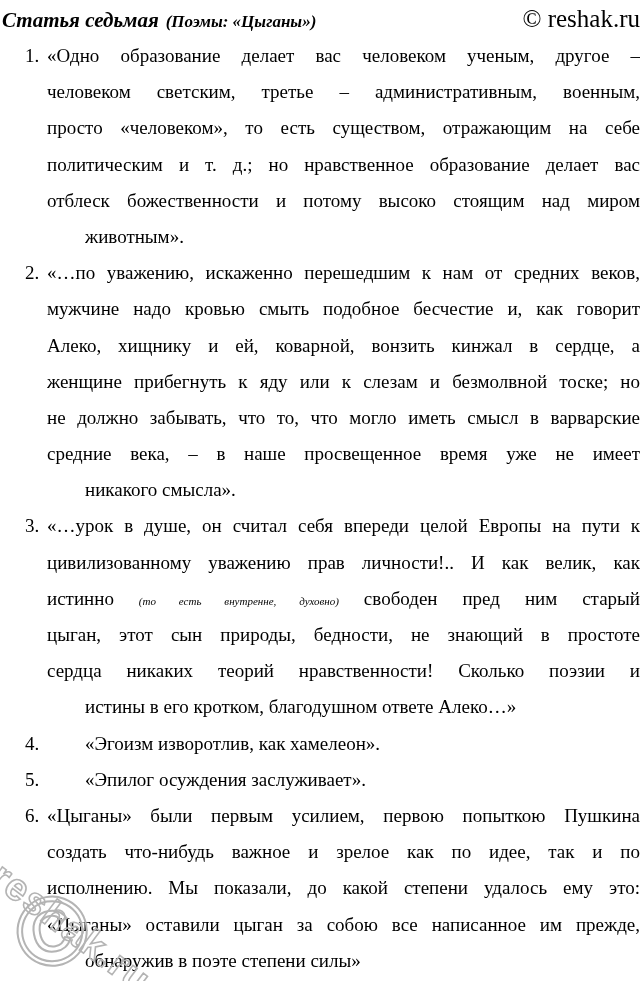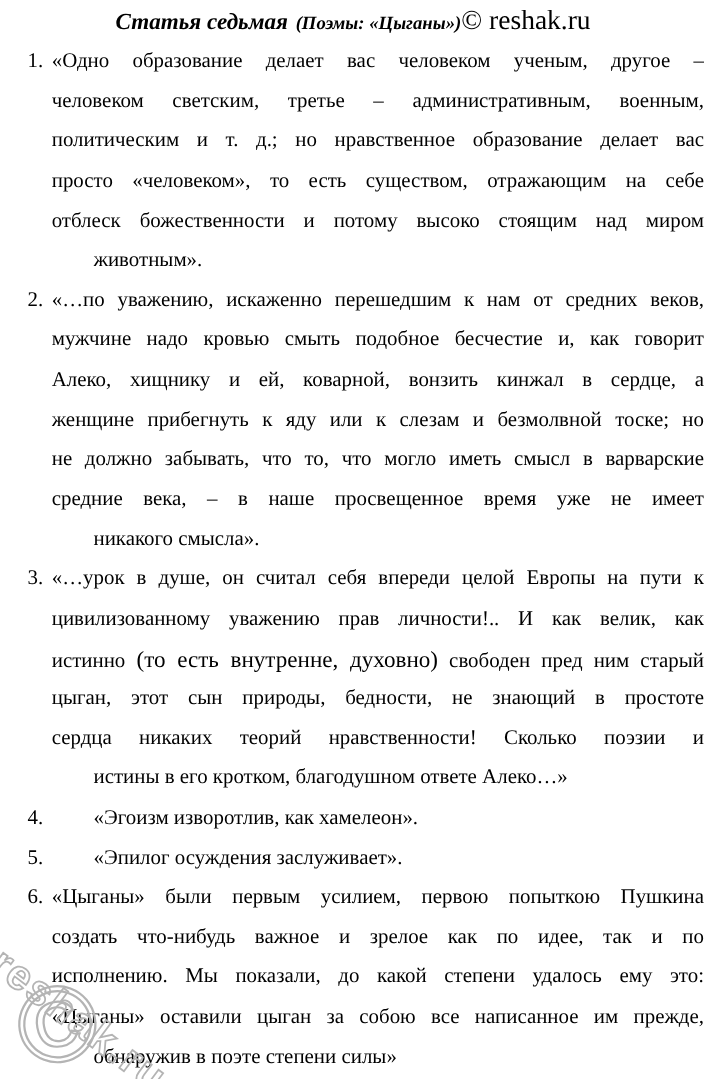--- a/index.html
+++ b/index.html
@@ -6,21 +6,21 @@
   .page {
     position:relative;
     width:644px; height:981px;
     background:#ffffff;
     color:#000000;
     font-family:"Liberation Serif","DejaVu Serif",serif;
     overflow:hidden;
   }
   .header {
     display:flex;
-    justify-content:center;
+    justify-content:space-between;
     align-items:baseline;
     padding:5px 4px 0 2px;
     height:27px;
   }
   .title {
     font-weight:bold; font-style:italic;
     font-size:21px; line-height:24px;
     white-space:nowrap;
   }
   .subtitle {
@@ -37,21 +37,21 @@
     font-size:19px; line-height:36.2px; height:36.2px;
   }
   .line {
     font-size:19px;
     height:36.2px; line-height:36.2px;
     text-align:justify;
     text-align-last:justify;
     overflow:hidden;
   }
   .line.lastline { text-align-last:left;margin-left:38px; }
-  .it { font-size:21px; }
+  .it { font-style:italic; font-size:11px; }
   .watermark {
     position:absolute; left:0; top:850px;
     width:210px; height:131px;
     pointer-events:none;
   }
   .wm-copy {
     position:absolute; left:16px; top:32px;
     font-family:"Liberation Sans","DejaVu Sans",sans-serif;
     font-size:98px; line-height:1;
     color:transparent;
@@ -80,22 +80,22 @@
       <span class="title">Статья седьмая</span><span class="subtitle">(Поэмы: «Цыганы»)</span>
     </div>
     <div class="copyright">© reshak.ru</div>
   </div>
 
   <div class="quote-list" id="quote-list">
       <div class="item">
         <span class="num">1.</span>
         <div class="line">«Одно образование делает вас человеком ученым, другое –</div>
         <div class="line">человеком светским, третье – административным, военным,</div>
+        <div class="line">просто «человеком», то есть существом, отражающим на себе</div>
         <div class="line">политическим и т. д.; но нравственное образование делает вас</div>
-        <div class="line">просто «человеком», то есть существом, отражающим на себе</div>
         <div class="line">отблеск божественности и потому высоко стоящим над миром</div>
         <div class="line lastline">животным».</div>
       </div>
       <div class="item">
         <span class="num">2.</span>
         <div class="line">«…по уважению, искаженно перешедшим к нам от средних веков,</div>
         <div class="line">мужчине надо кровью смыть подобное бесчестие и, как говорит</div>
         <div class="line">Алеко, хищнику и ей, коварной, вонзить кинжал в сердце, а</div>
         <div class="line">женщине прибегнуть к яду или к слезам и безмолвной тоске; но</div>
         <div class="line">не должно забывать, что то, что могло иметь смысл в варварские</div>

